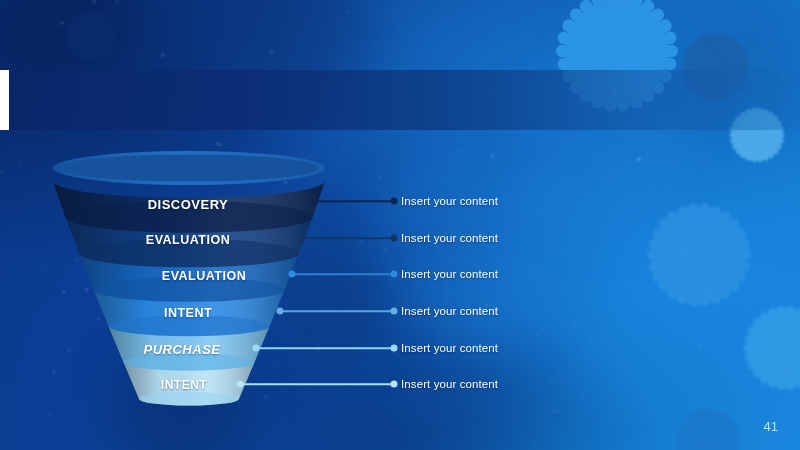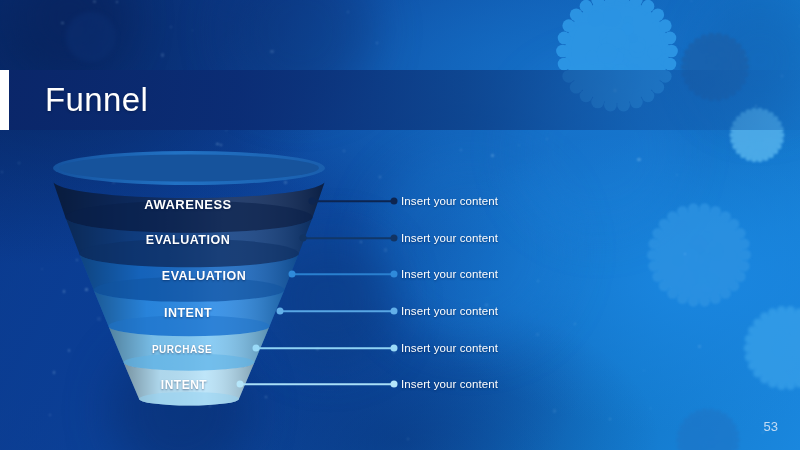--- a/index.html
+++ b/index.html
@@ -851,21 +851,20 @@
       <div class="spark" style="left: 301.641px; top: 175.238px; width: 1.21012px; height: 1.21012px; opacity: 0.198816;"></div>
       <div class="spark" style="left: 643.022px; top: 369.725px; width: 1.62965px; height: 1.62965px; opacity: 0.191442;"></div>
       <div class="spark" style="left: 62.9817px; top: 290.149px; width: 2.46592px; height: 2.46592px; opacity: 0.547377;"></div>
       <div class="spark" style="left: 609.082px; top: 417.866px; width: 2.34607px; height: 2.34607px; opacity: 0.424174;"></div>
       <div class="spark" style="left: 220.384px; top: 144.474px; width: 1.5793px; height: 1.5793px; opacity: 0.591382;"></div>
       <div class="spark" style="left: 379.015px; top: 175.705px; width: 1.83575px; height: 1.83575px; opacity: 0.545834;"></div>
     </div>
 
   <div class="banner"></div>
   <div class="banner-accent"></div>
-  <div class="banner-title">Funnel</div>
 
   <div class="funnel">
     <svg viewBox="0 0 310 255" preserveAspectRatio="none" aria-hidden="true">
       <defs>
         <linearGradient id="rimGrad" x1="0" y1="0" x2="1" y2="0">
           <stop offset="0%" stop-color="#15539f"></stop>
           <stop offset="45%" stop-color="#2272c4"></stop>
           <stop offset="100%" stop-color="#1a5fae"></stop>
         </linearGradient>
         <linearGradient id="shadeGrad" x1="0" y1="0" x2="1" y2="0">
@@ -892,25 +891,25 @@
           <path d="M 74.50343881684 176.2 A 80.49656118316 10.062070147895 0 0 0 235.49656118316 176.2 L 220.3710572175811 212.5 A 65.37105721758111 8.82509272437345 0 0 1 89.62894278241889 212.5 Z" fill="url(#shadeGrad)"></path>
           <path d="M 89.62894278241889 212.5 A 65.37105721758111 8.82509272437345 0 0 0 220.3710572175811 212.5 A 65.37105721758111 8.82509272437345 0 0 0 89.62894278241889 212.5 Z" fill="#5fb2e6" opacity=".55"></path>
           <path d="M 89.62894278241889 212.5 A 65.37105721758111 8.171382152197639 0 0 0 220.3710572175811 212.5 L 205 248.8 A 50 6.75 0 0 1 105 248.8 Z" fill="#b7e2f8"></path>
           <path d="M 89.62894278241889 212.5 A 65.37105721758111 8.171382152197639 0 0 0 220.3710572175811 212.5 L 205 248.8 A 50 6.75 0 0 1 105 248.8 Z" fill="url(#shadeGrad)"></path>
           <path d="M 105 248.8 A 50 6.75 0 0 0 205 248.8 A 50 6.75 0 0 0 105 248.8 Z" fill="#95d2f0" opacity=".55"></path>
         </g>
       <ellipse cx="155" cy="18" rx="136" ry="17" fill="url(#rimGrad)"></ellipse>
       <ellipse cx="155" cy="18" rx="130" ry="13.5" fill="#16539c"></ellipse>
     </svg>
     <div id="stage-label-layer">
-        <div class="stage-label" style="left: 154px; top: 54px; font-size: 13px;">AWARENESS</div>
+        <div class="stage-label" style="left: 154px; top: 54px; font-size: 13px;">DISCOVERY</div>
         <div class="stage-label" style="left: 154px; top: 90px; font-size: 12.5px;">EVALUATION</div>
         <div class="stage-label" style="left: 154px; top: 126px; font-size: 12.5px; padding-left: 32px;">EVALUATION</div>
         <div class="stage-label" style="left: 154px; top: 163px; font-size: 12.5px;">INTENT</div>
-        <div class="stage-label" style="left: 148px; top: 199px; font-size: 10px;">PURCHASE</div>
+        <div class="stage-label" style="left: 148px; top: 199px; font-size: 13px; font-style: italic;">PURCHASE</div>
         <div class="stage-label" style="left: 150px; top: 235px; font-size: 12px;">INTENT</div>
       </div>
   </div>
 
   <div id="callout-layer">
       <div class="connector" style="left: 312px; top: 201px; width: 82px; background: rgb(13, 37, 80);"></div>
       <div class="dot" style="left: 312px; top: 201px; background: rgb(13, 37, 80);"></div>
       <div class="dot" style="left: 394px; top: 201px; background: rgb(13, 37, 80);"></div>
       <div class="callout" style="left: 401px; top: 201px;">Insert your content</div>
       <div class="connector" style="left: 303px; top: 238px; width: 91px; background: rgb(17, 55, 104);"></div>
@@ -928,14 +927,14 @@
       <div class="connector" style="left: 256px; top: 348px; width: 138px; background: rgb(143, 210, 244);"></div>
       <div class="dot" style="left: 256px; top: 348px; background: rgb(154, 218, 247);"></div>
       <div class="dot" style="left: 394px; top: 348px; background: rgb(154, 218, 247);"></div>
       <div class="callout" style="left: 401px; top: 348px;">Insert your content</div>
       <div class="connector" style="left: 240px; top: 384px; width: 154px; background: rgb(169, 223, 248);"></div>
       <div class="dot" style="left: 240px; top: 384px; background: rgb(181, 230, 250);"></div>
       <div class="dot" style="left: 394px; top: 384px; background: rgb(181, 230, 250);"></div>
       <div class="callout" style="left: 401px; top: 384px;">Insert your content</div>
     </div>
 
-  <div class="page-num">53</div>
+  <div class="page-num">41</div>
 </div>
 
 </body></html>

